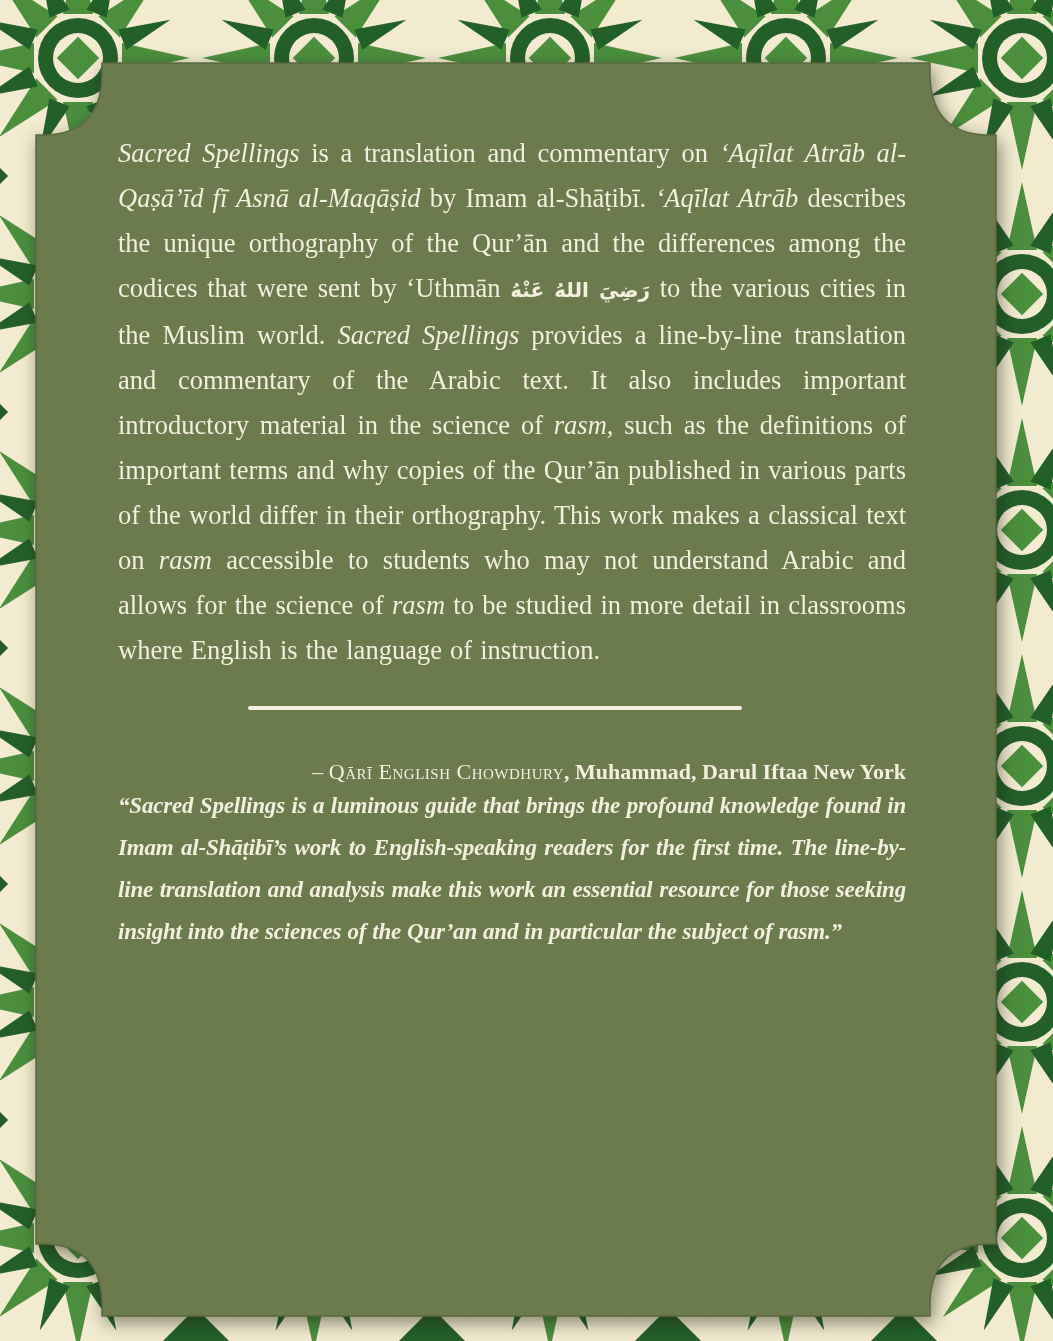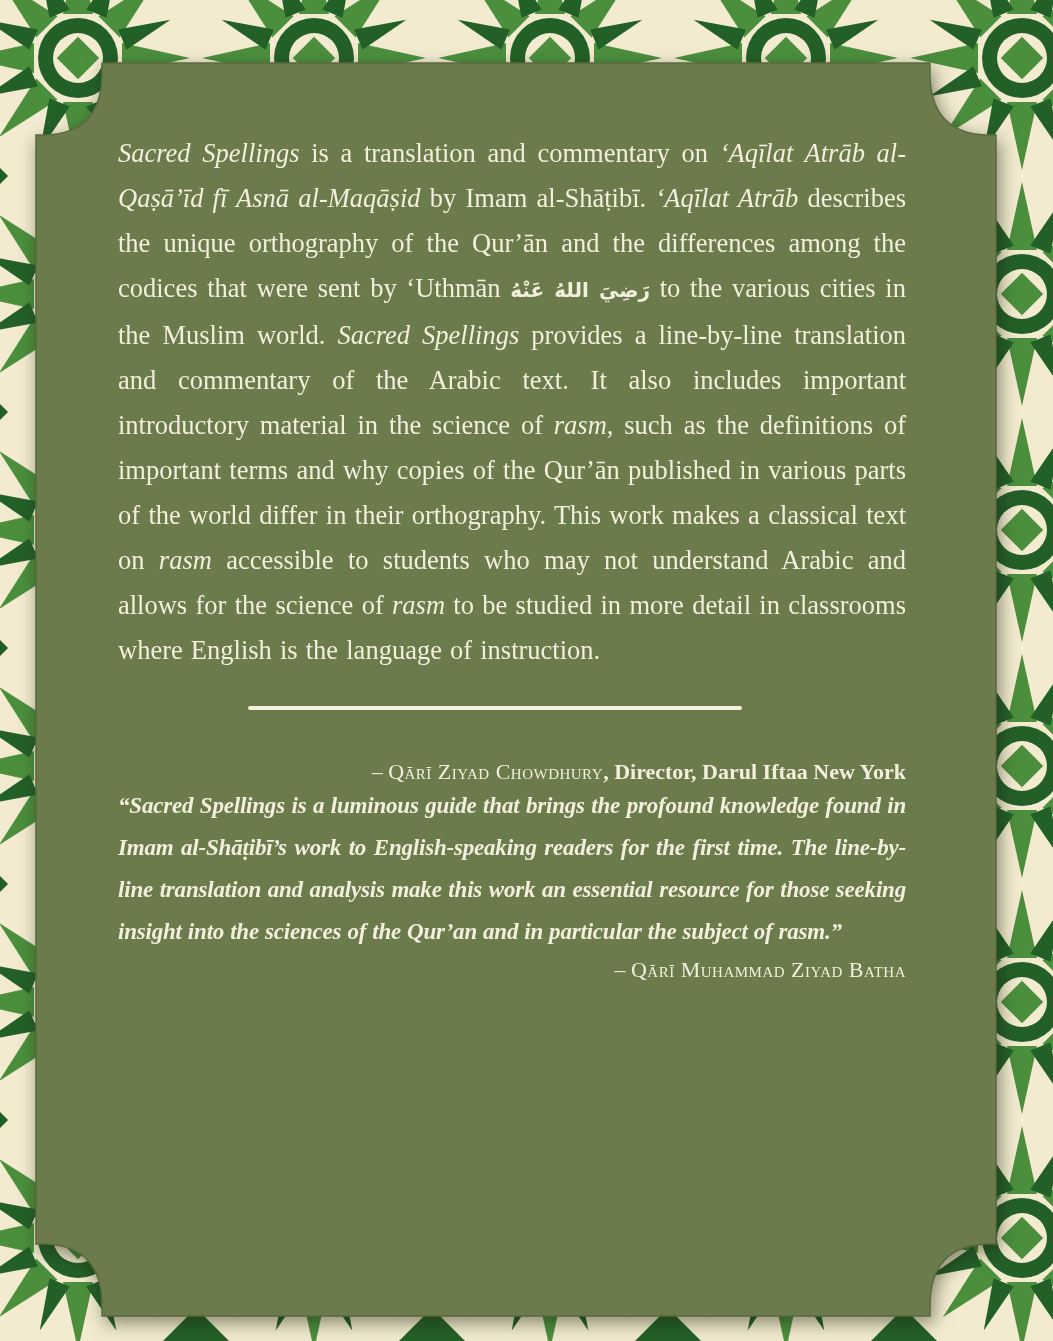--- a/index.html
+++ b/index.html
@@ -104,19 +104,18 @@
            Z"></path>
 </svg>
 
 <div class="content">
 
   <p class="synopsis"><span class="seg-italic">Sacred Spellings</span><span class="seg-normal"> is a translation and commentary on </span><span class="seg-italic">‘Aqīlat Atrāb al-Qaṣā’īd fī Asnā al-Maqāṣid</span><span class="seg-normal"> by Imam al-Shāṭibī. </span><span class="seg-italic">‘Aqīlat Atrāb</span><span class="seg-normal"> describes the unique orthography of the Qur’ān and the differences among the codices that were sent by ‘Uthmān </span><span class="seg-arabic">رَضِيَ اللهُ عَنْهُ</span><span class="seg-normal"> to the various cities in the Muslim world. </span><span class="seg-italic">Sacred Spellings</span><span class="seg-normal"> provides a line-by-line translation and commentary of the Arabic text. It also includes important introductory material in the science of </span><span class="seg-italic">rasm</span><span class="seg-normal">, such as the definitions of important terms and why copies of the Qur’ān published in various parts of the world differ in their orthography. This work makes a classical text on </span><span class="seg-italic">rasm</span><span class="seg-normal"> accessible to students who may not understand Arabic and allows for the science of </span><span class="seg-italic">rasm</span><span class="seg-normal"> to be studied in more detail in classrooms where English is the language of instruction.</span></p>
 
   <div class="divider"></div>
 
 
-  <p class="attribution"><span class="attr-dash">– </span><span class="attr-name">Qārī Ziyad Chowdhury</span><span class="attr-role">, Director, Darul Iftaa New York</span></p>
+  <p class="attribution"><span class="attr-dash">– </span><span class="attr-name">Qārī English Chowdhury</span><span class="attr-role">, Muhammad, Darul Iftaa New York</span></p>
 
   <p class="quote quote-second">“Sacred Spellings is a luminous guide that brings the profound knowledge found in Imam al-Shāṭibī’s work to English-speaking readers for the first time. The line-by-line translation and analysis make this work an essential resource for those seeking insight into the sciences of the Qur’an and in particular the subject of rasm.”</p>
 
-  <p class="attribution"><span class="attr-dash">– </span><span class="attr-name">Qārī Muhammad Ziyad Batha</span><span class="attr-role"></span></p>
 
 </div>
 
 </body></html>

